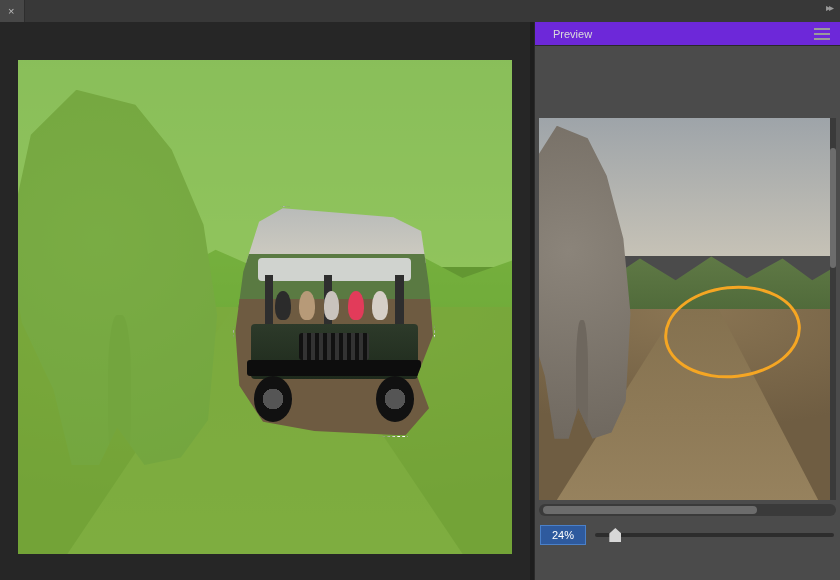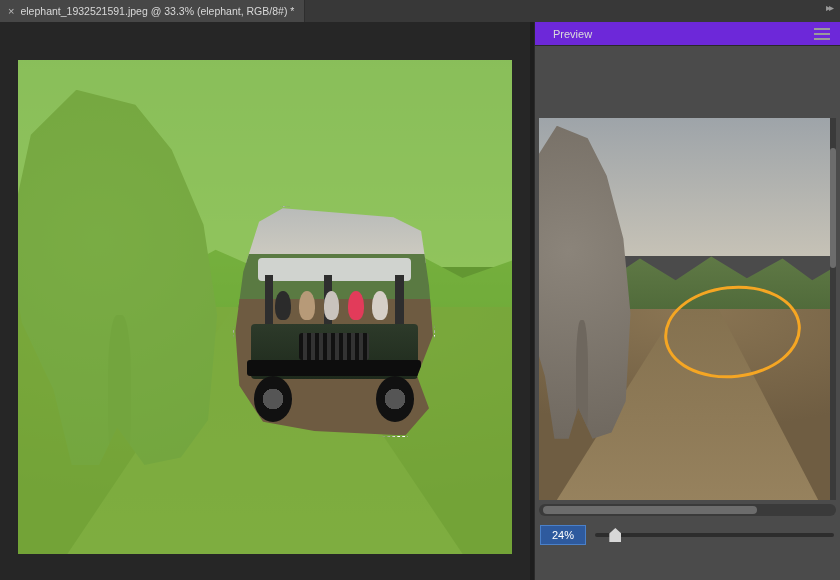--- a/index.html
+++ b/index.html
@@ -305,21 +305,20 @@
     font-size:10px; color:#9a9a9a; letter-spacing:-2px;
     cursor:pointer;
   }
 </style>
 </head>
 <body>
 
 <div class="tabstrip">
   <div class="doc-tab">
     <span class="close-x">×</span>
-    <span>elephant_1932521591.jpeg @ 33.3% (elephant, RGB/8#) *</span>
   </div>
   <span class="expand">▸▸</span>
 </div>
 
 <div class="main">
 
   <div class="canvas-col">
     <div class="canvas-scroll">
       <div class="canvas">
         <div class="sky"></div>

